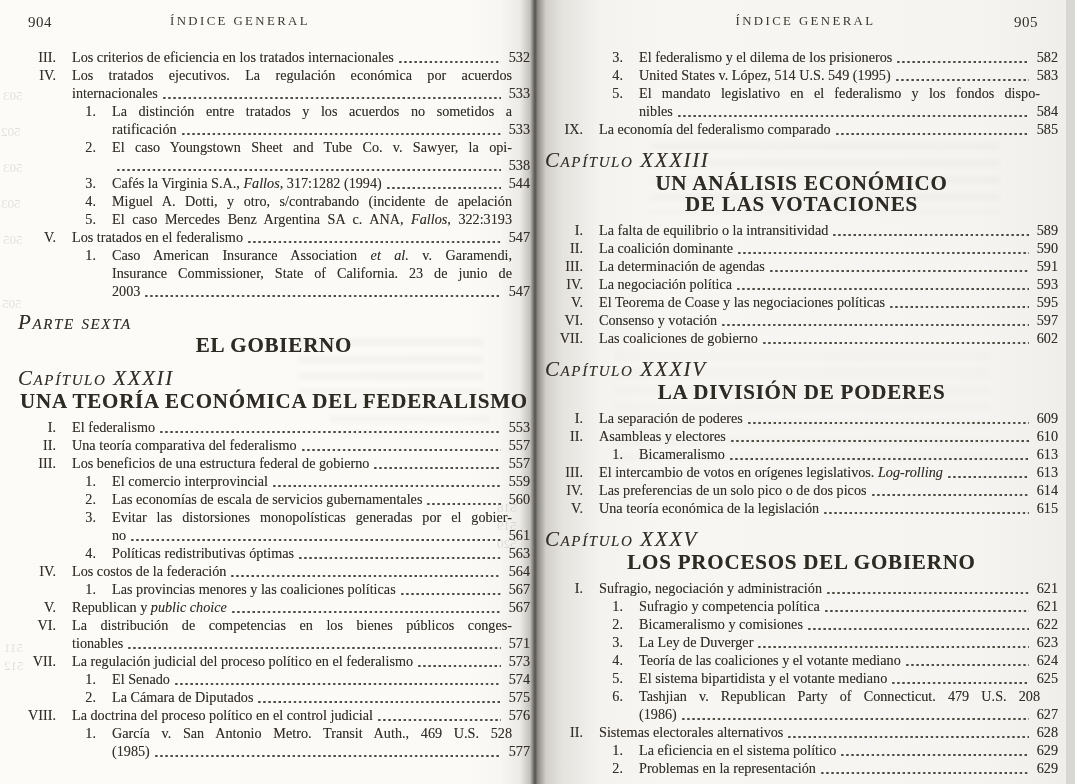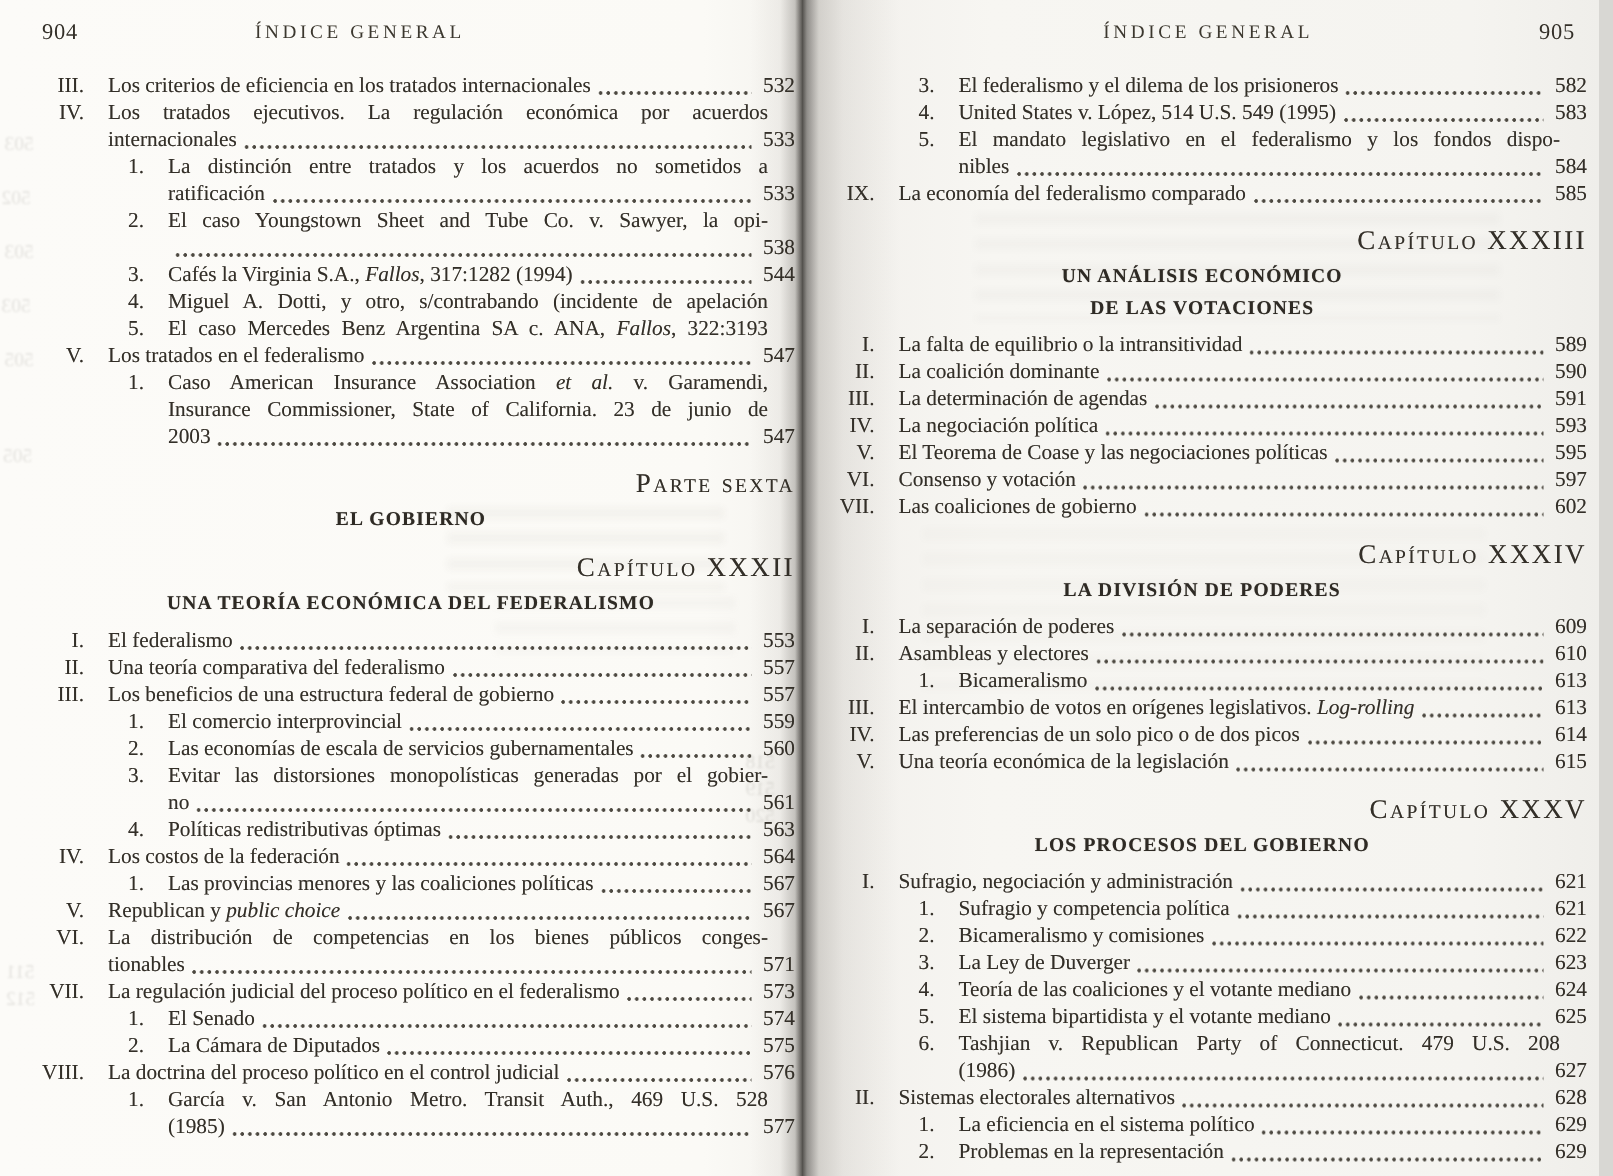--- a/index.html
+++ b/index.html
@@ -17,40 +17,40 @@
   }
   .page{position:absolute;top:14px;}
   #page-left{left:18px;width:512px;}
   #page-right{left:545px;width:513px;}
   .pghead{position:relative;height:20px;margin-bottom:14px;}
   .pghead .rh{display:block;text-align:center;font-size:12.8px;letter-spacing:2.4px;color:#3c382f;}
   #page-left .rh{transform:translateX(-34px);}
   #page-right .rh{transform:translateX(4px);}
   .pghead .num{position:absolute;top:0;font-size:15px;letter-spacing:.5px;}
   #page-left .num{left:10px;}
-  #page-right .num{right:8px;}
+  #page-right .num{right:20px;}
 
   .entry{display:flex;align-items:baseline;font-size:14.2px;line-height:18px;
          text-shadow:0 0 .4px rgba(60,54,46,.45);}
   .lbl{flex:none;width:38px;padding-right:16px;text-align:right;}
   .indent1{margin-left:62px;}
   .indent1 .lbl{width:16px;}
   .body{flex:1;min-width:0;}
   .line{display:block;}
   .fill{text-align:justify;text-align-last:justify;padding-right:18px;}
   .lastline{display:flex;align-items:center;}
   .lastline .txt{flex:none;max-width:calc(100% - 32px);}
   .leader{flex:1 1 auto;align-self:flex-end;height:12px;margin:0 2px 2px 5px;
     background-image:radial-gradient(circle at 1.4px 10px,#4c4840 1px,rgba(0,0,0,0) 1.45px);
     background-size:5.1px 12px;background-repeat:repeat-x;}
   .pg{flex:none;width:27px;text-align:right;}
 
-  .h-sc{text-align:right;font-variant:small-caps;letter-spacing:1.6px;font-size:18px;
-        line-height:20px;margin-top:12px;margin-bottom:3px;text-shadow:0 0 .4px rgba(60,54,46,.45);}
-  .h-ti{text-align:center;font-weight:bold;font-size:13px;letter-spacing:.8px;
+  .h-sc{text-align:left;font-variant:small-caps;letter-spacing:1.6px;font-size:21px;
+        line-height:20px;margin-top:12px;margin-bottom:3px;text-shadow:0 0 .4px rgba(60,54,46,.45);font-style:italic;}
+  .h-ti{text-align:center;font-weight:bold;font-size:21px;letter-spacing:.8px;
         line-height:21px;margin-bottom:6px;color:#2e2a24;text-shadow:0 0 .5px rgba(50,45,38,.5);}
 
   .ghost-num{position:absolute;font-size:13px;color:#7d7a72;opacity:.20;
              transform:scaleX(-1);filter:blur(.6px);}
   .smudge{position:absolute;filter:blur(2px);pointer-events:none;
     background:repeating-linear-gradient(to bottom,
       rgba(140,136,128,.14) 0px, rgba(140,136,128,.14) 8px,
       rgba(0,0,0,0) 8px, rgba(0,0,0,0) 17px);}
   #smudge-1{left:298px;top:338px;width:185px;height:56px;opacity:.45;}
   #smudge-2{left:330px;top:398px;width:160px;height:38px;opacity:.35;}

